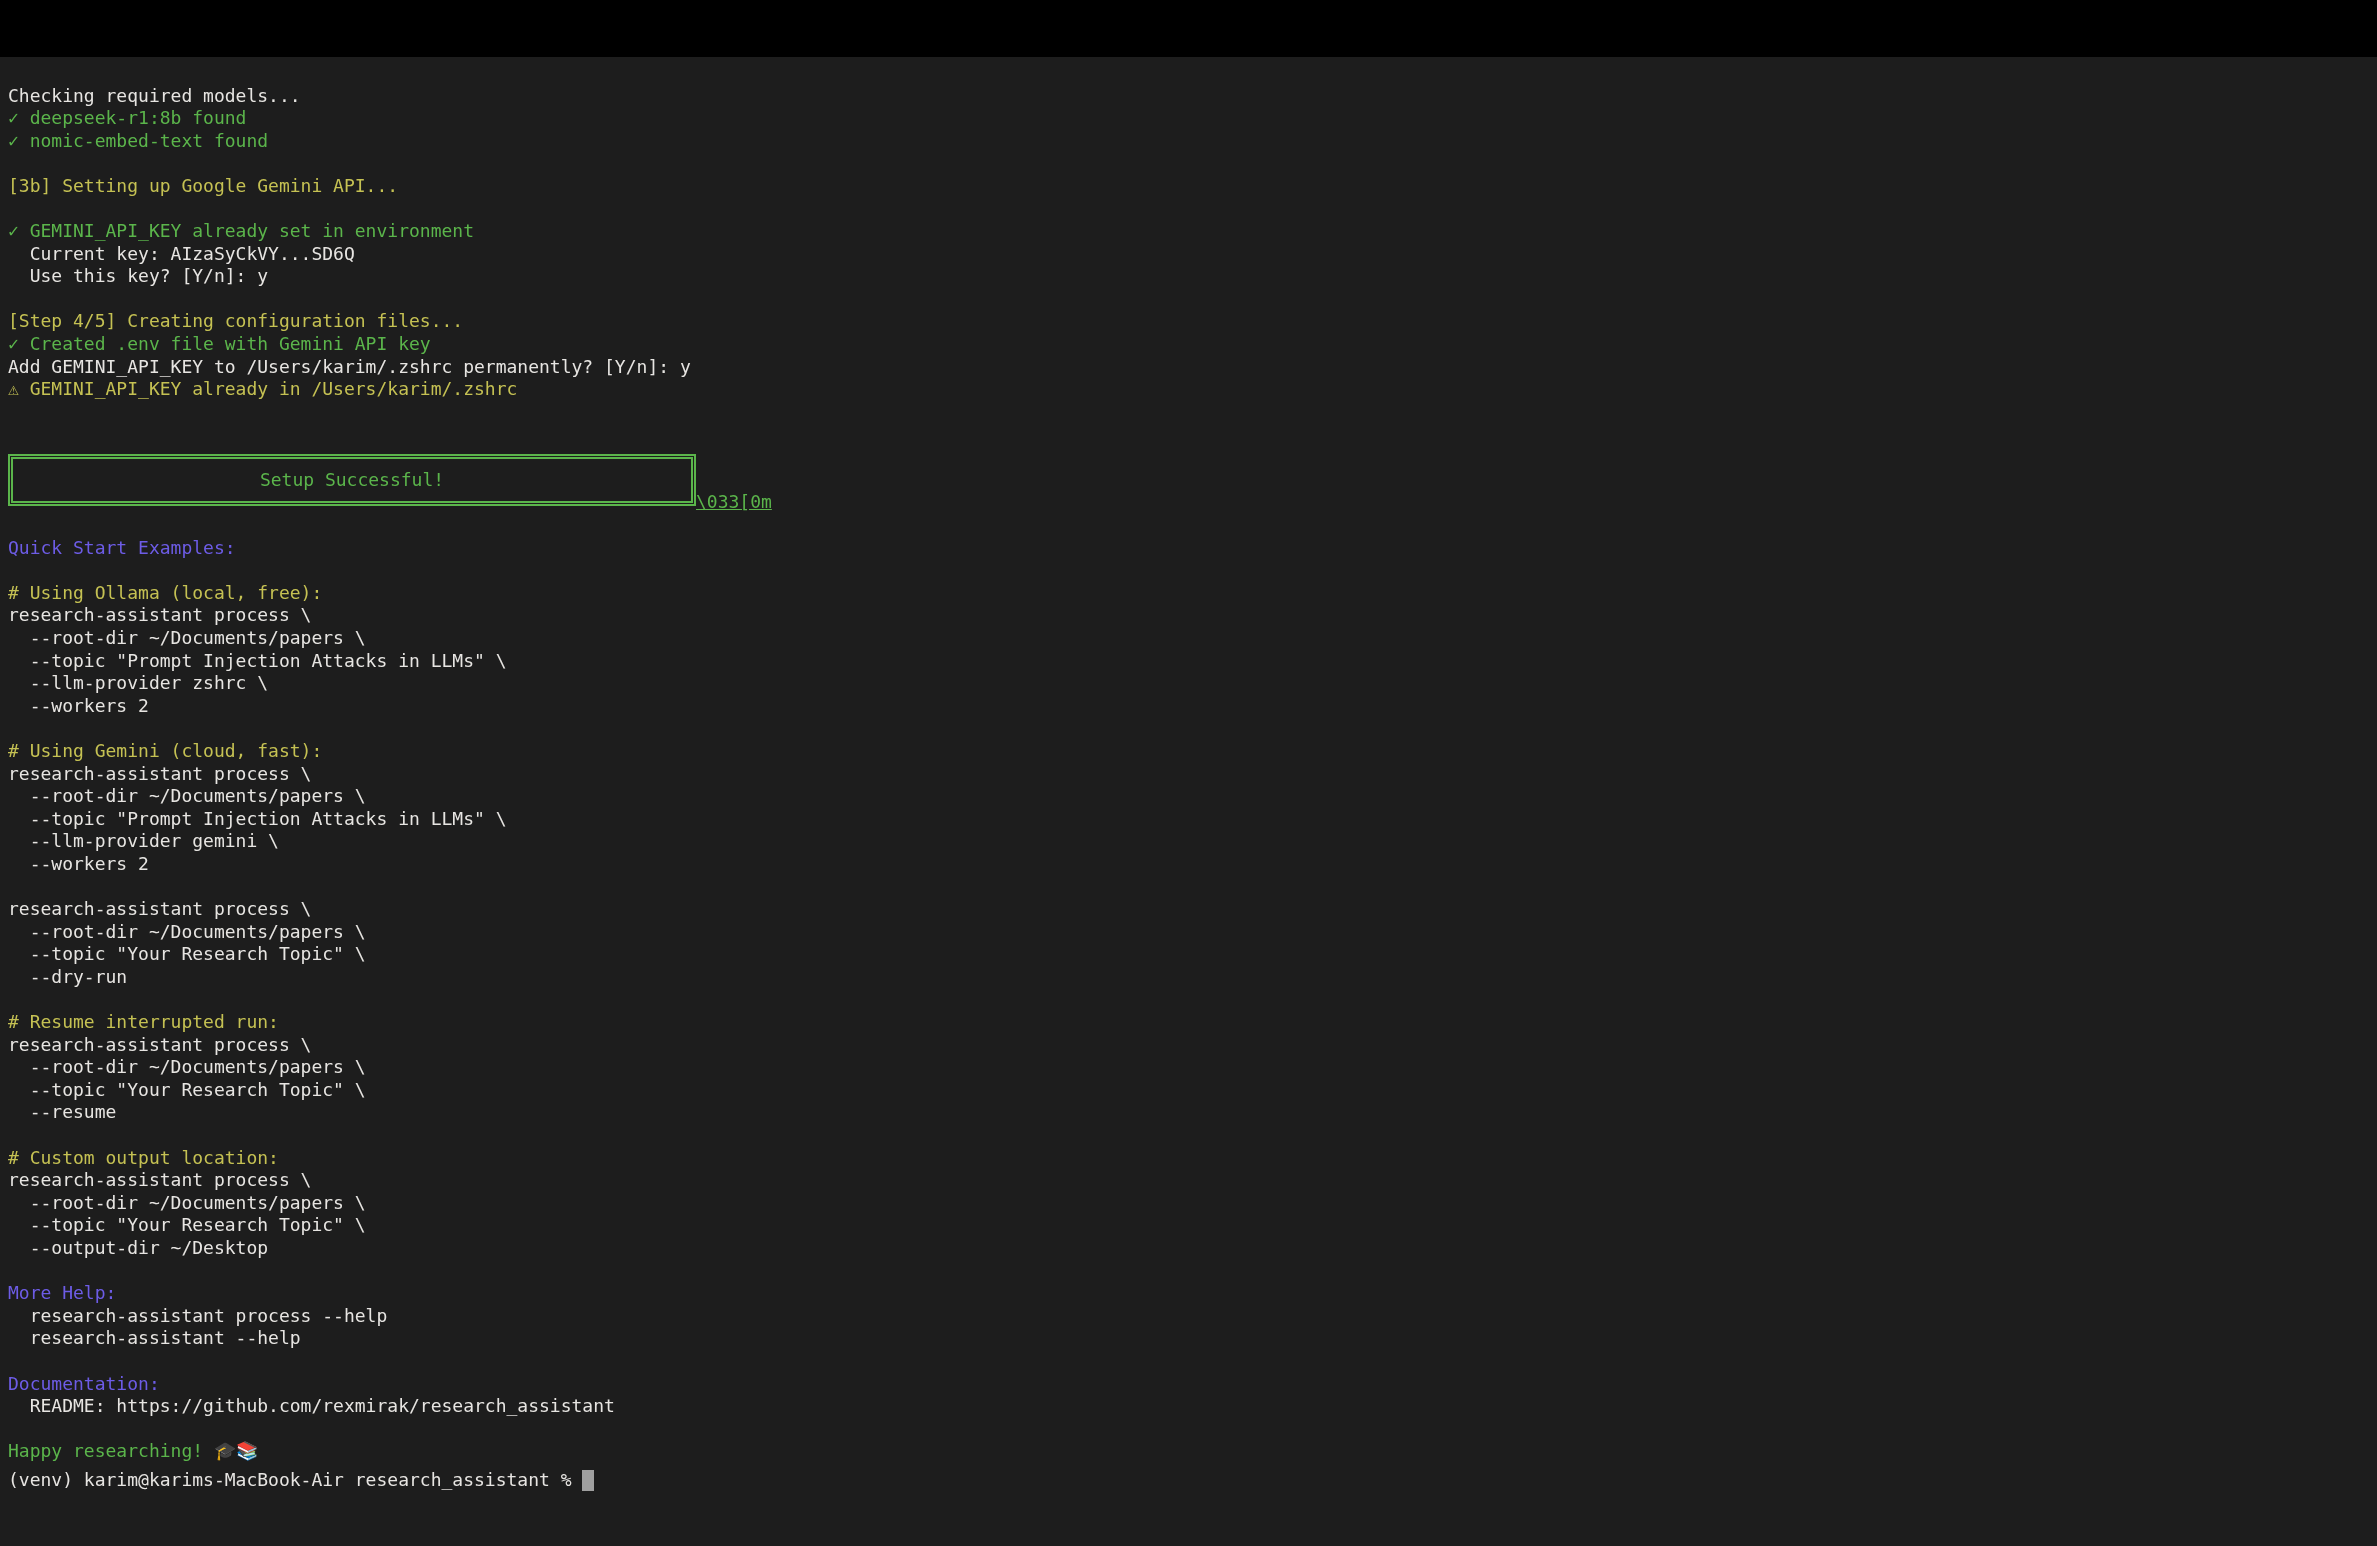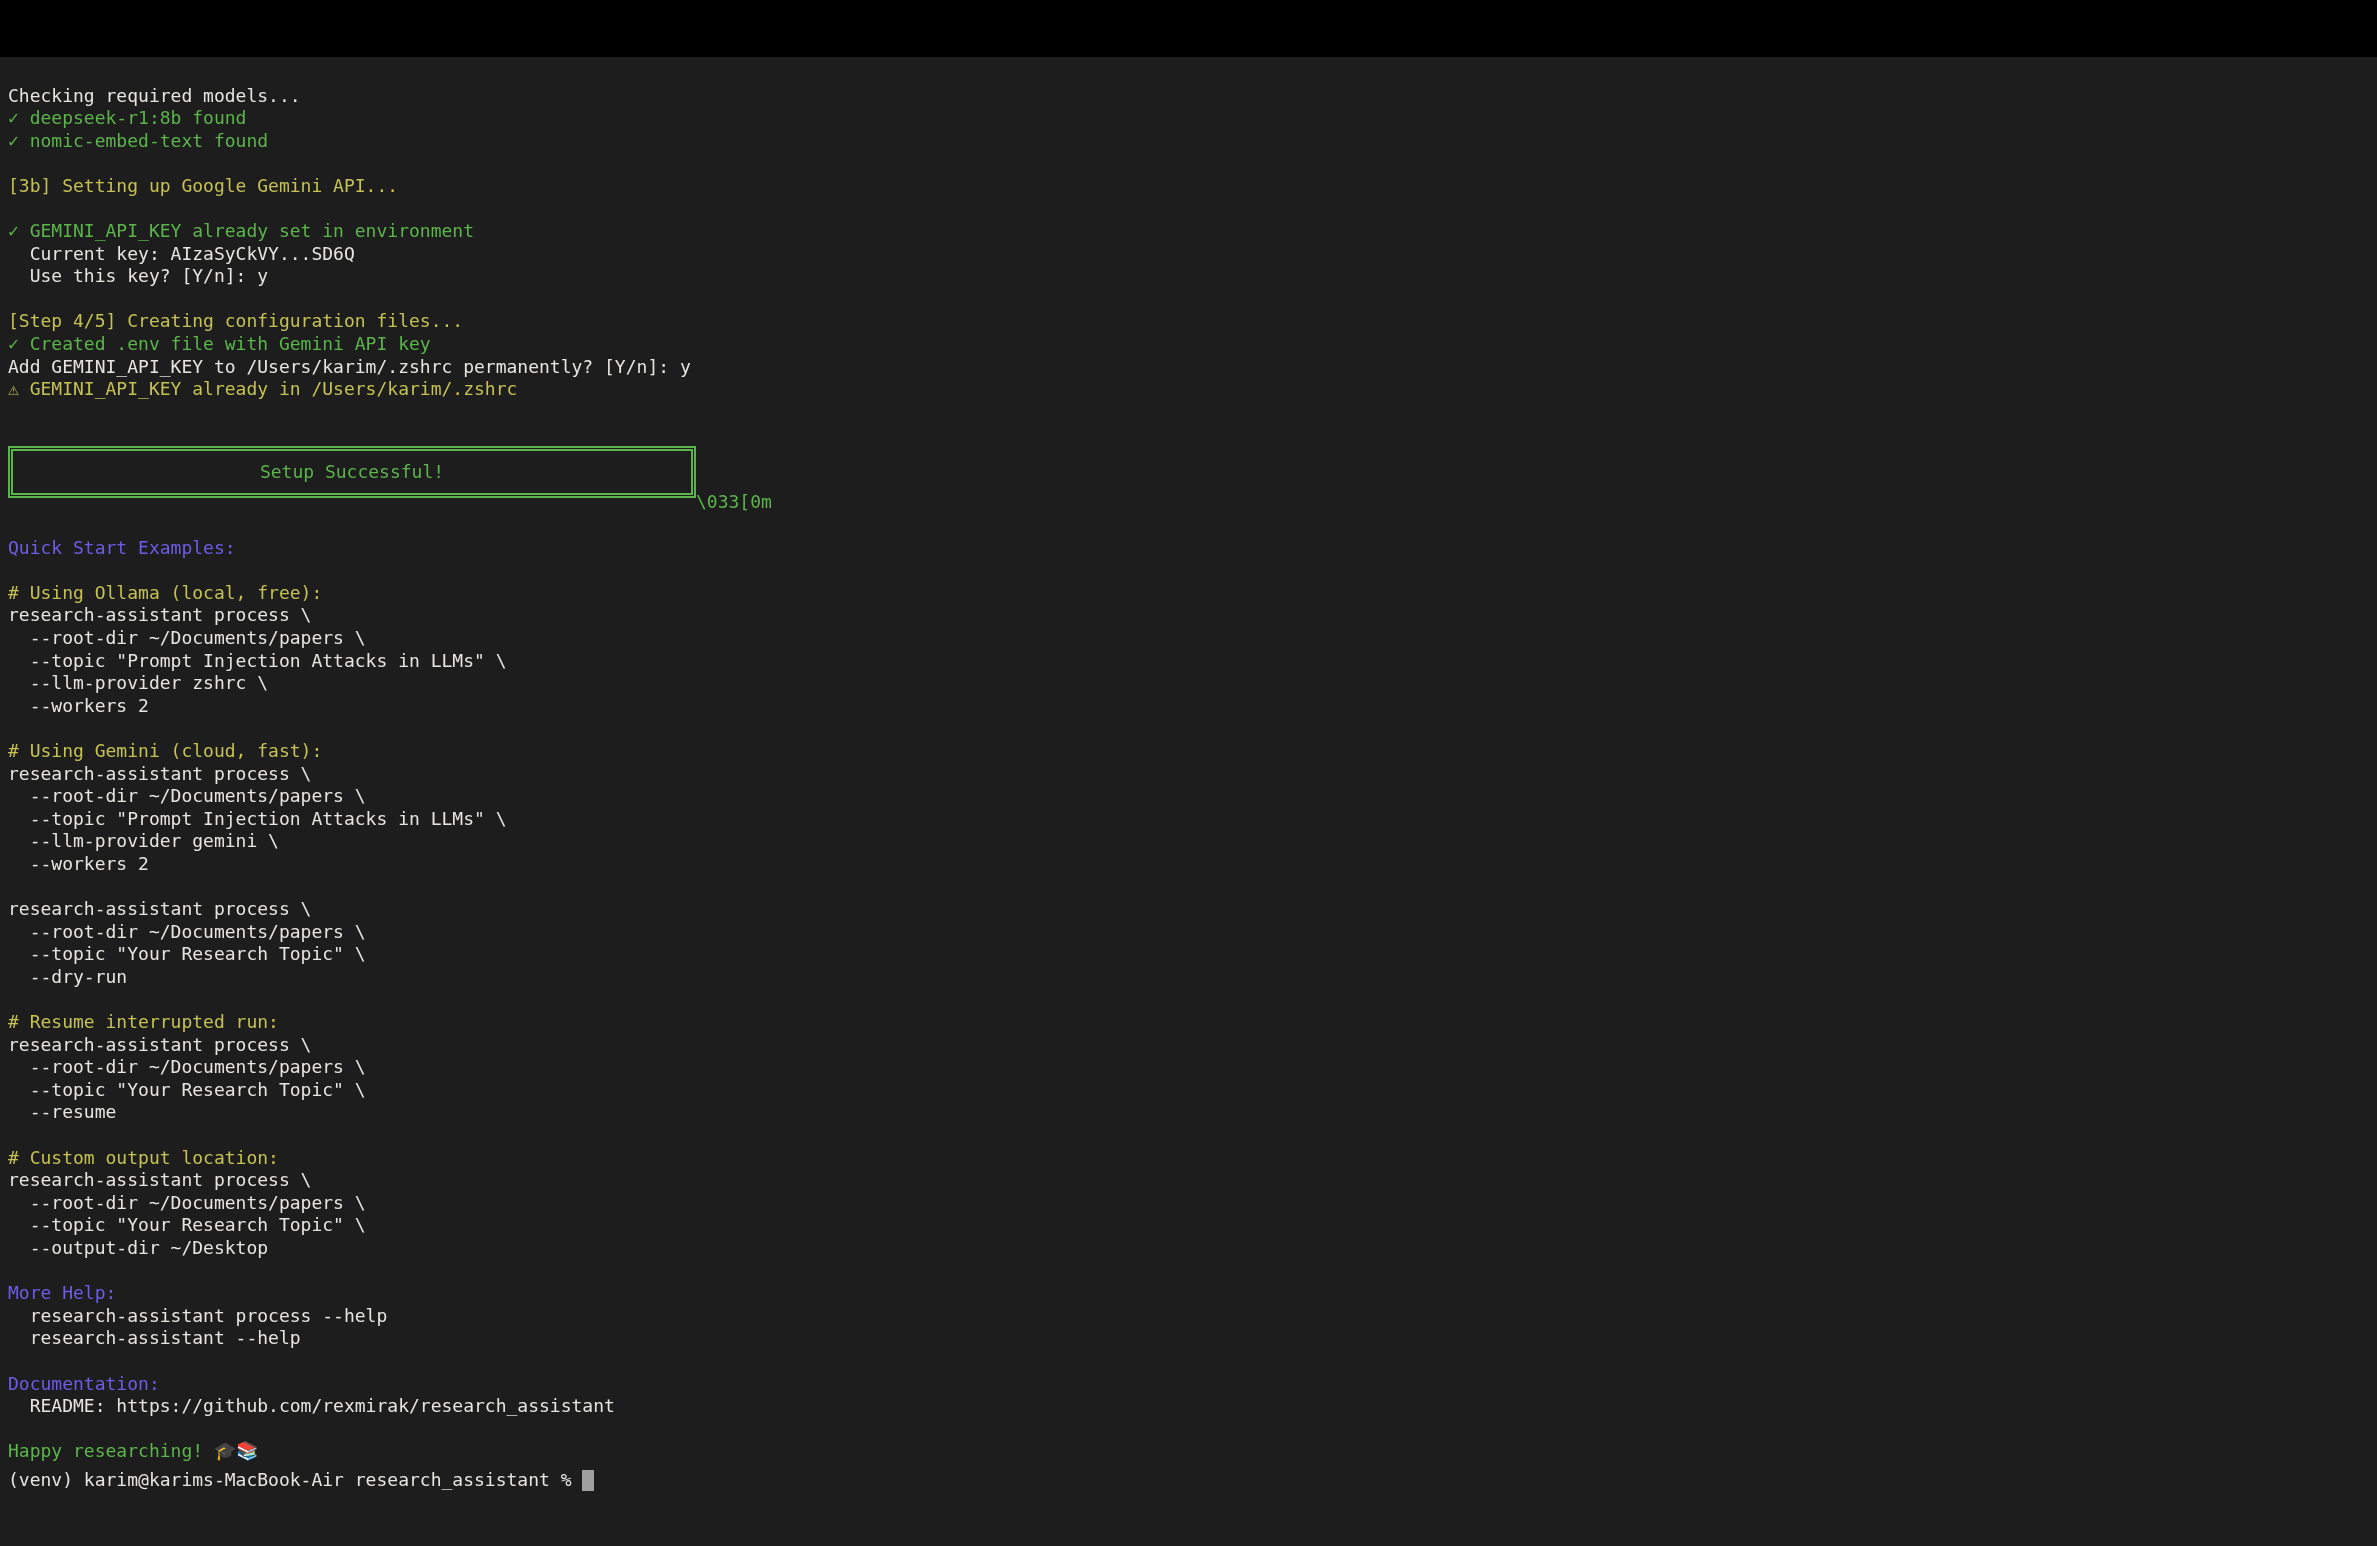--- a/index.html
+++ b/index.html
@@ -30,32 +30,34 @@
   .blank  { }
   .box-row {
     display: flex;
     align-items: flex-end;
     height: 68px;
   }
   .success-box {
     box-sizing: border-box;
     width: 688px;
     height: 52px;
+    margin-top: 8px;
     align-self: flex-start;
     border: 5.7px double #5bb54b;
     display: flex;
     align-items: center;
     justify-content: center;
     color: #5bb54b;
     white-space: pre;
   }
   .ansi-artifact {
     color: #5bb54b;
     line-height: 22.6px;
     white-space: pre;
+    text-decoration: underline;
   }
   .prompt-row {
     white-space: pre;
     height: 22.6px;
     margin-top: 6px;
   }
   .cursor {
     display: inline-block;
     width: 12px;
     height: 21px;

